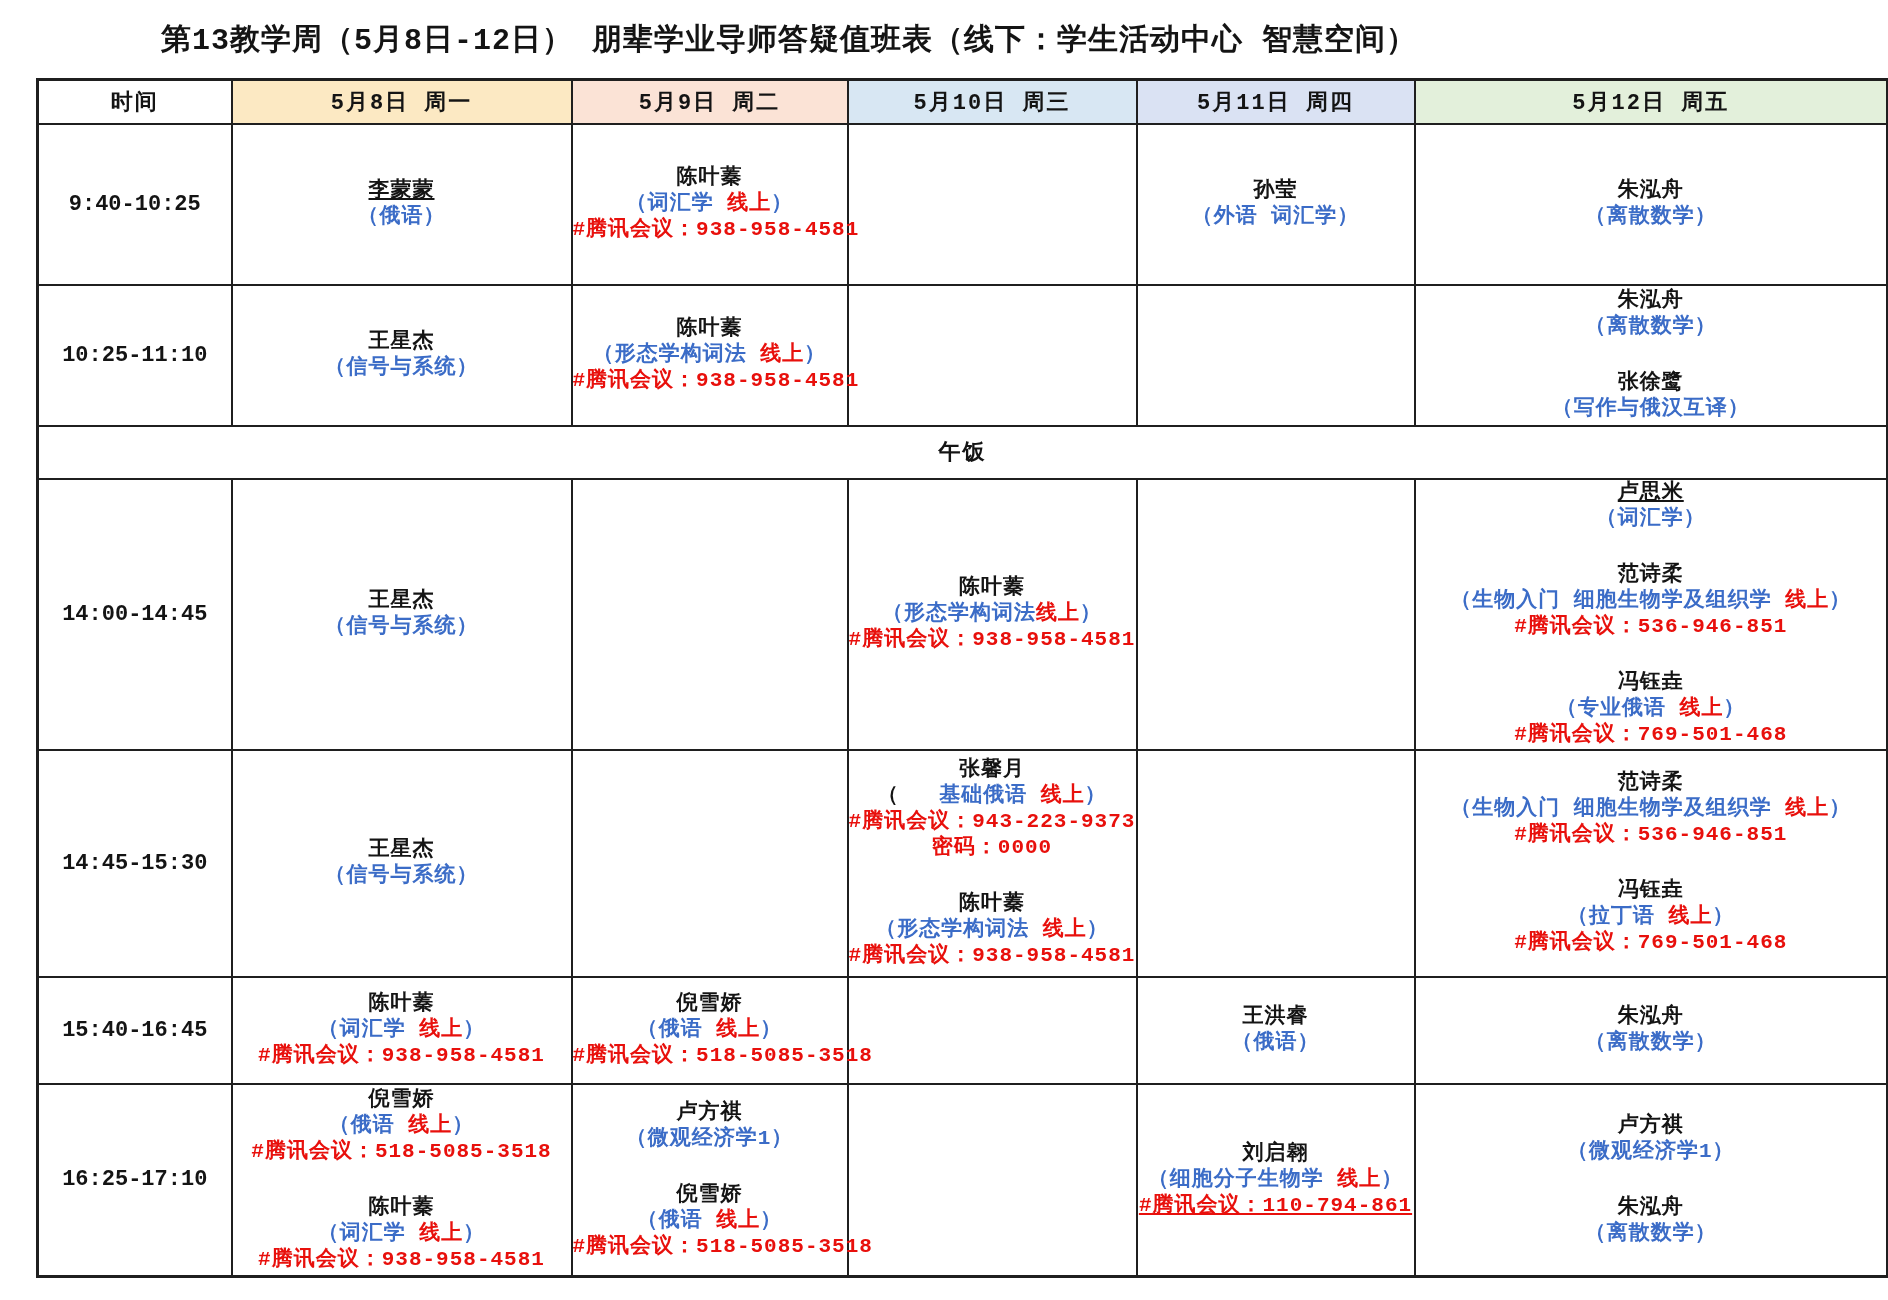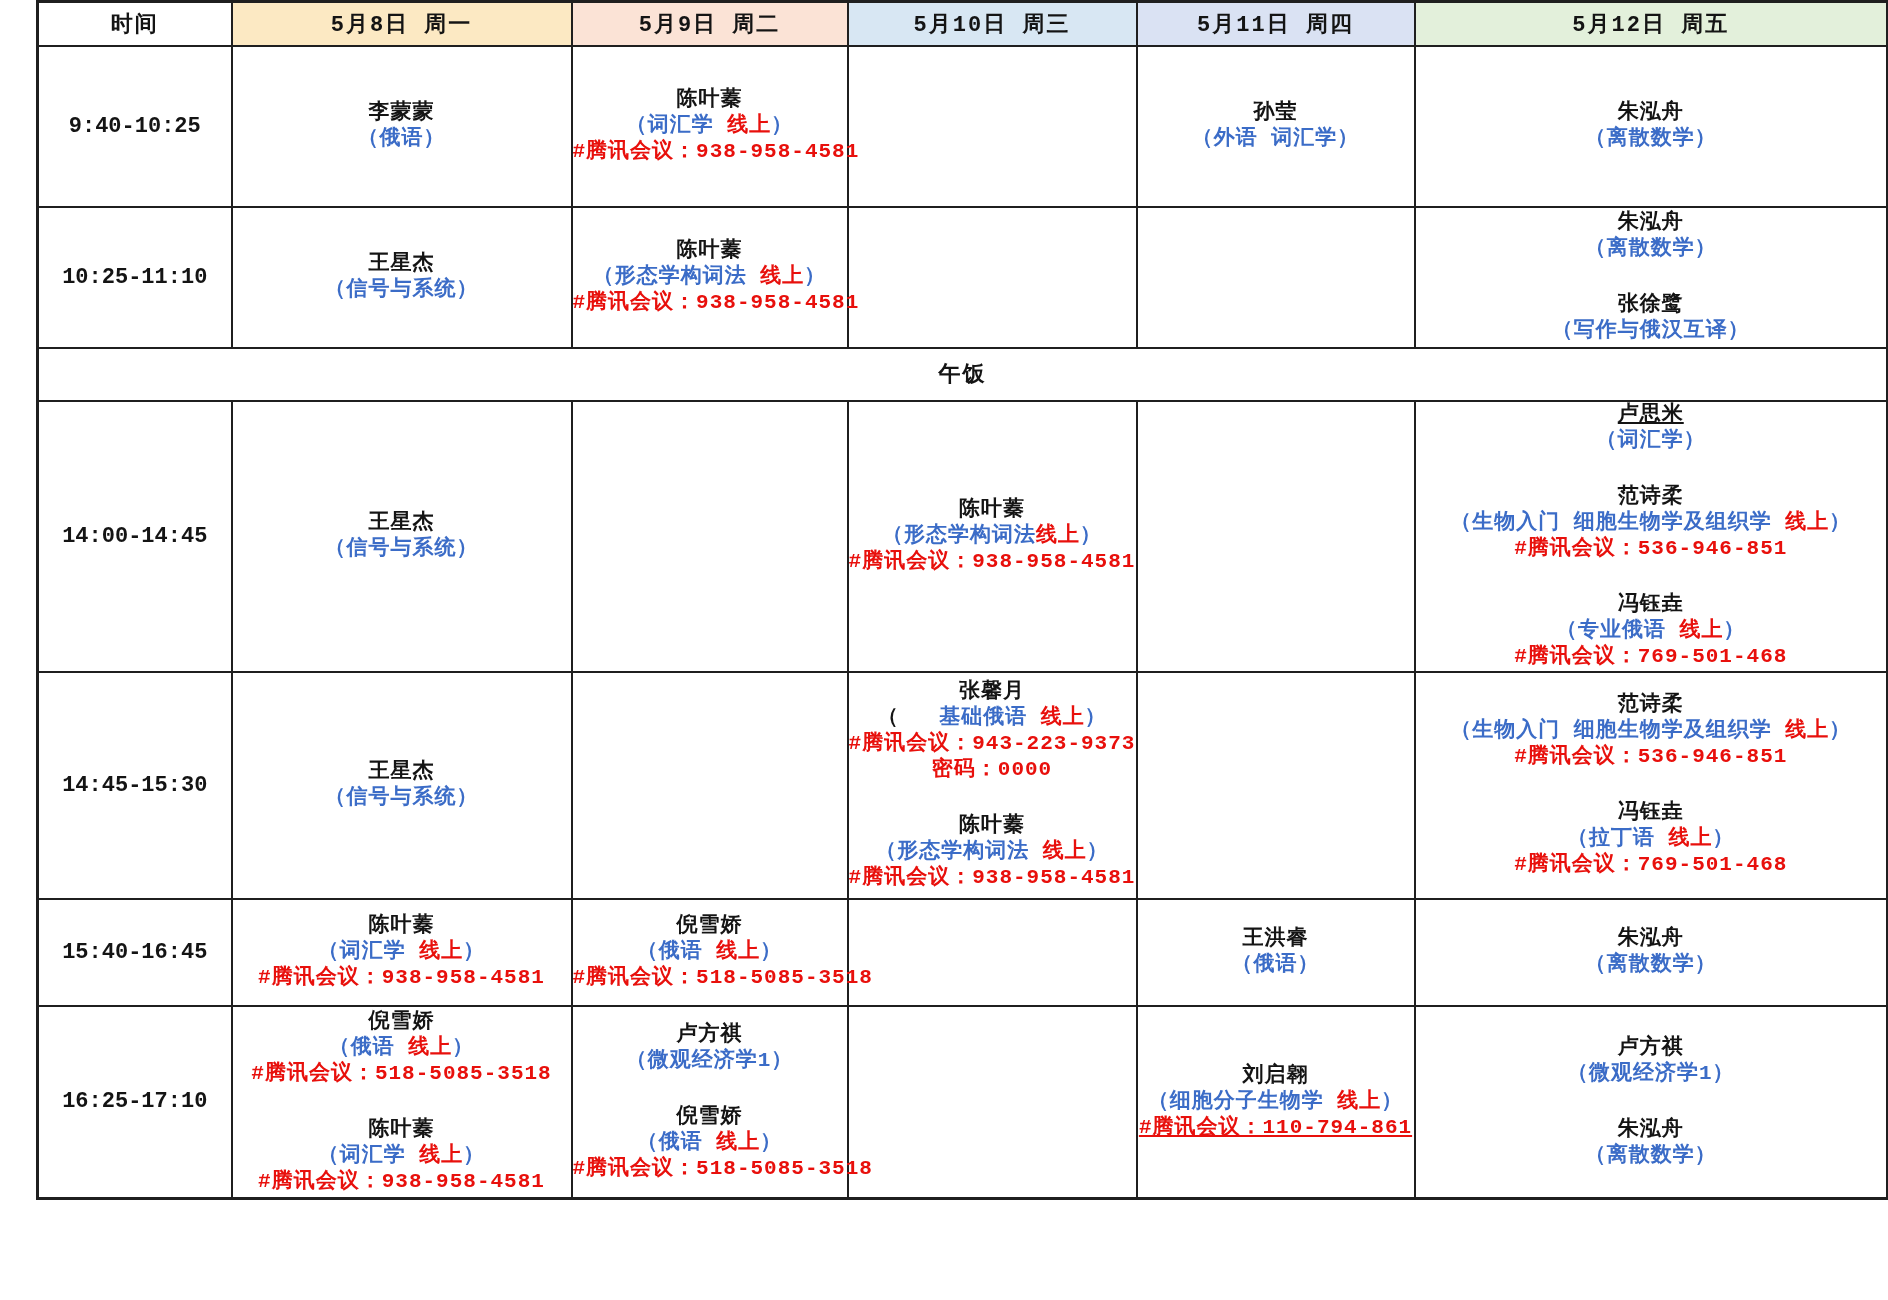--- a/index.html
+++ b/index.html
@@ -17,20 +17,21 @@
   td.cell{font-weight:bold;}
   td.lunch{font-size:22px;font-weight:bold;color:#141414;letter-spacing:2px;}
   .entry{font-size:21px;line-height:26px;letter-spacing:1px;}
   .entry + .entry{margin-top:30px;}
   .line{white-space:nowrap;}
 </style>
 </head>
 <body>
 
 <div class="page">
+  <div class="title">第13教学周（5月8日-12日）  朋辈学业导师答疑值班表（线下：学生活动中心 智慧空间）</div>
   <table class="sched">
     <colgroup>
         <col style="width: 194px;">
         <col style="width: 340px;">
         <col style="width: 276px;">
         <col style="width: 289px;">
         <col style="width: 278px;">
         <col style="width: 473px;">
       </colgroup>
     <thead>
@@ -41,21 +42,21 @@
           <th class="hdr" style="background: rgb(216, 231, 243);">5月10日  周三</th>
           <th class="hdr" style="background: rgb(218, 226, 243);">5月11日  周四</th>
           <th class="hdr" style="background: rgb(227, 240, 219);">5月12日  周五</th>
         </tr>
       </thead>
     <tbody>
         <tr style="height: 161px;">
           <td class="time">9:40-10:25</td>
           <td class="cell">
             <div class="entry">
-              <div class="line"><span style="color: rgb(20, 20, 20);">李蒙蒙</span></div>
+              <div class="line"><span style="color: rgb(20, 20, 20); text-decoration: underline;">李蒙蒙</span></div>
               <div class="line"><span style="color: rgb(59, 108, 199);">（俄语）</span></div>
             </div>
           </td>
           <td class="cell">
             <div class="entry">
               <div class="line"><span style="color: rgb(20, 20, 20);">陈叶蓁</span></div>
               <div class="line"><span style="color: rgb(59, 108, 199);">（词汇学 </span><span style="color: rgb(232, 16, 12);">线上</span><span style="color: rgb(59, 108, 199);">）</span></div>
               <div class="line"><span style="color: rgb(232, 16, 12);">#腾讯会议：938-958-4581</span></div>
             </div>
           </td>

